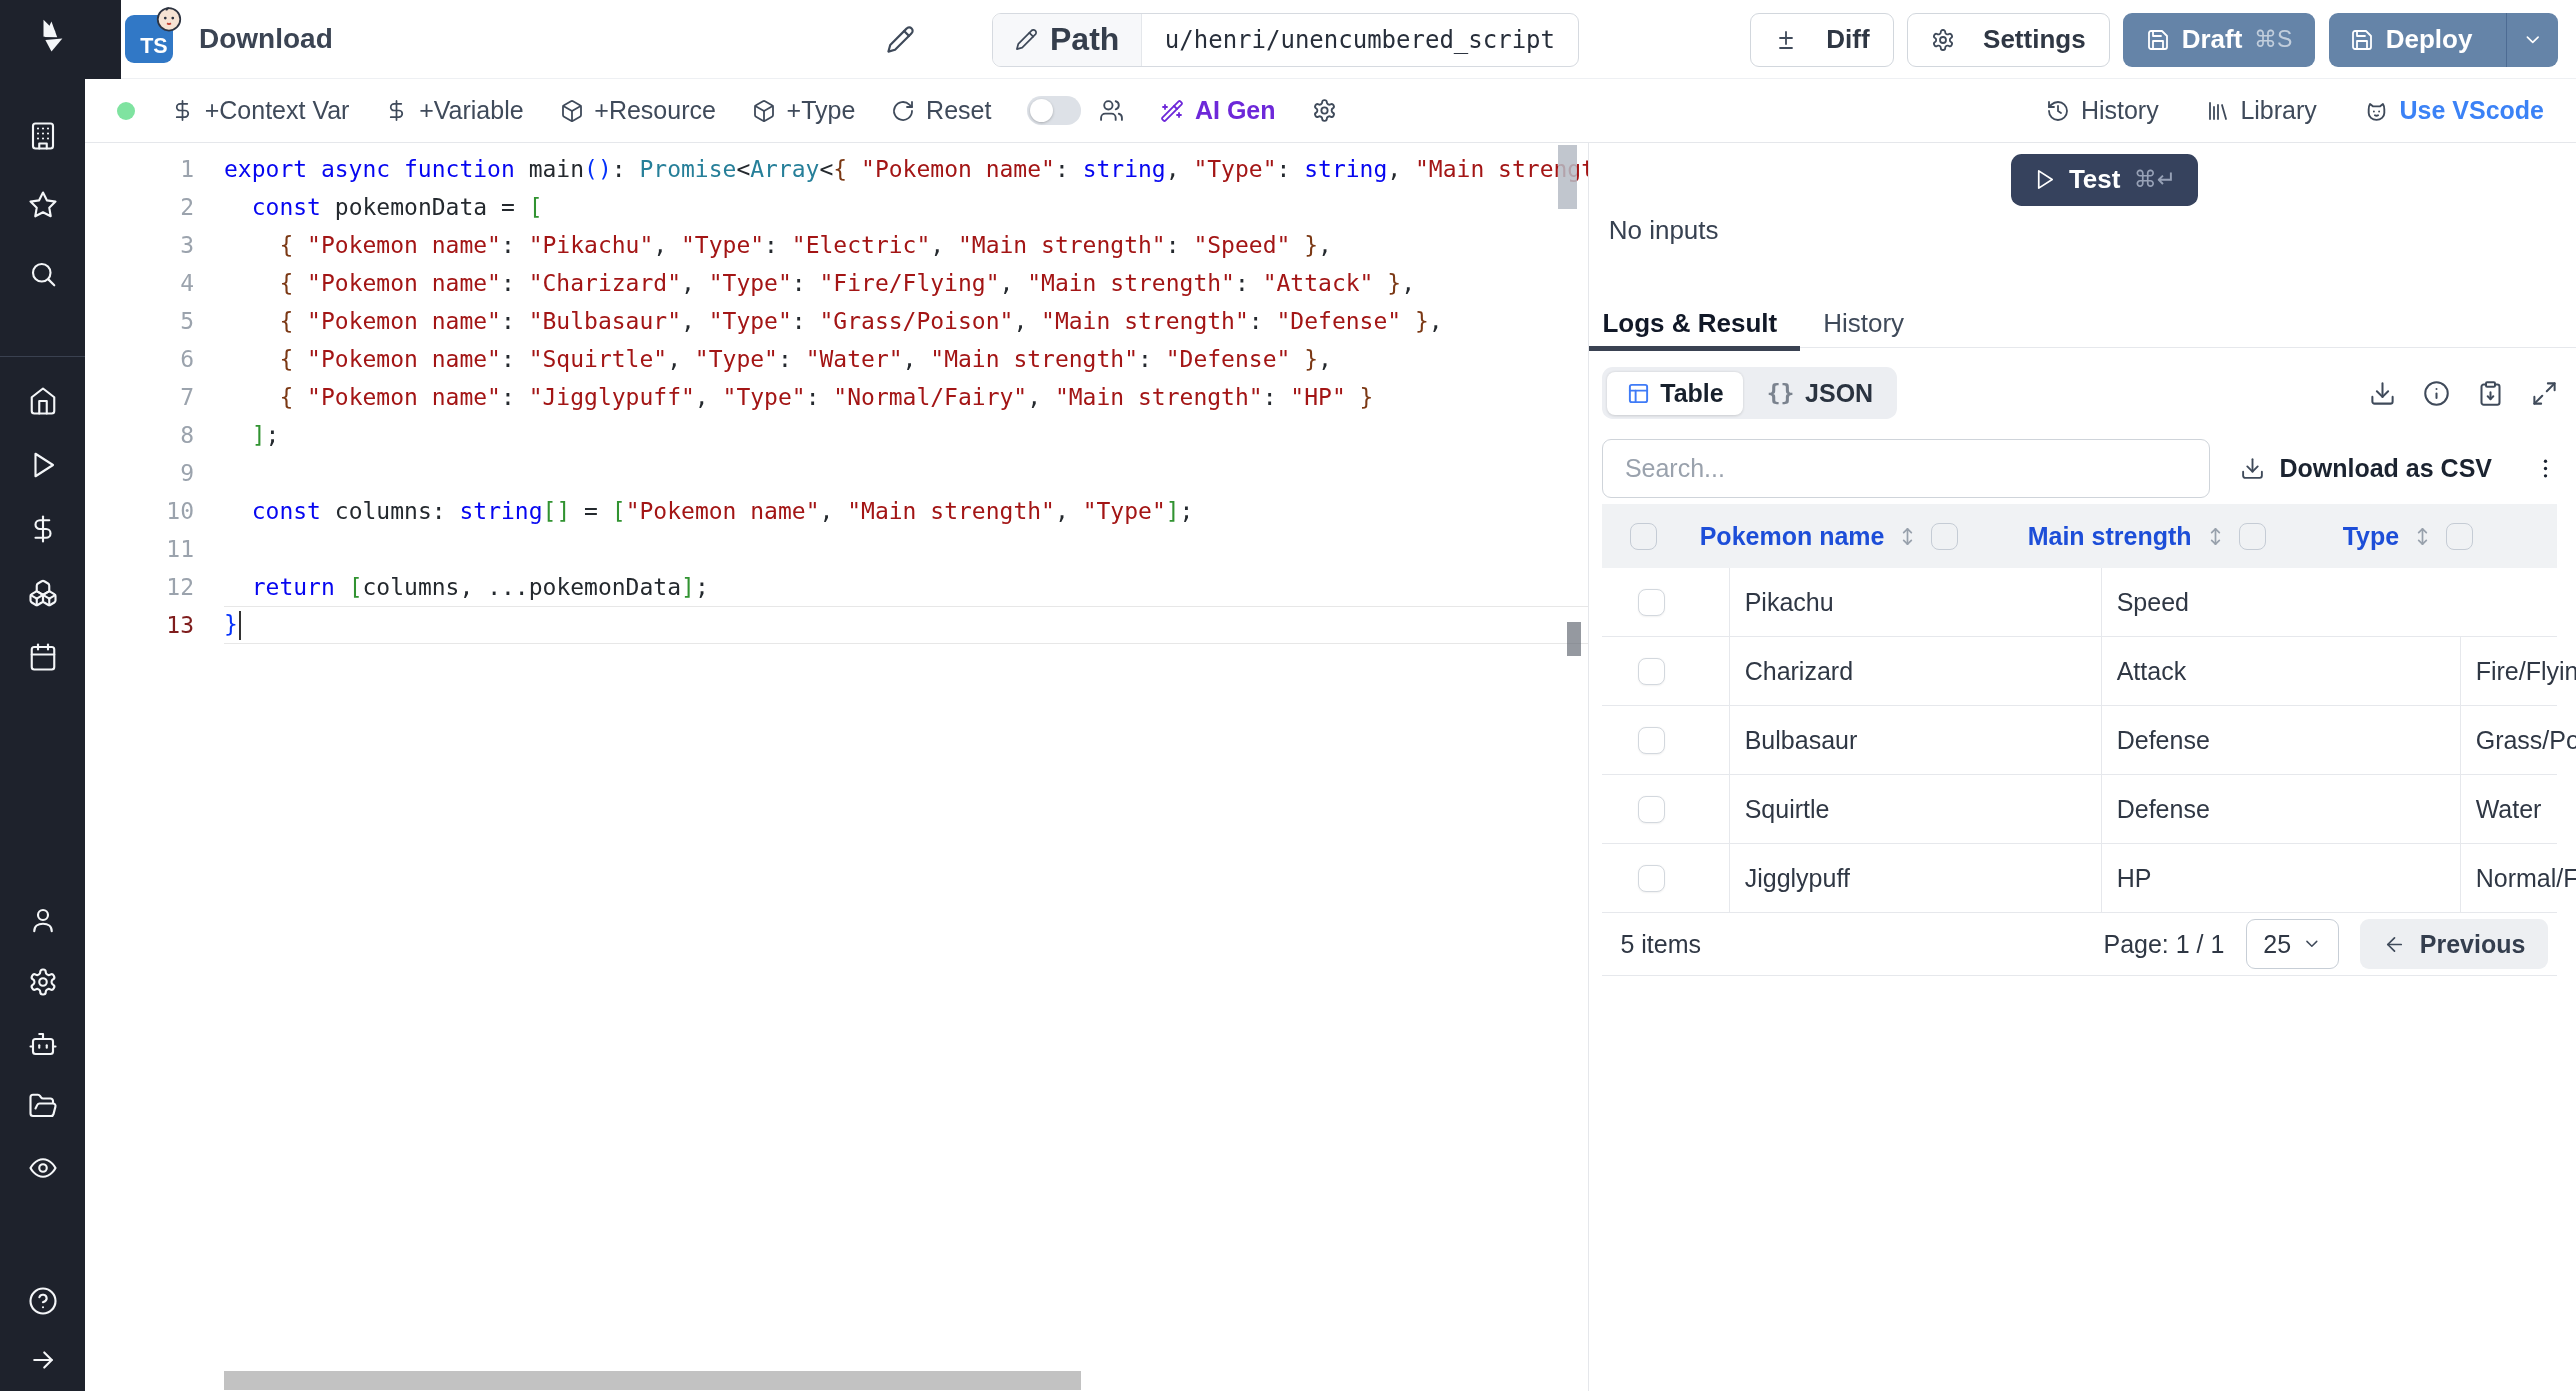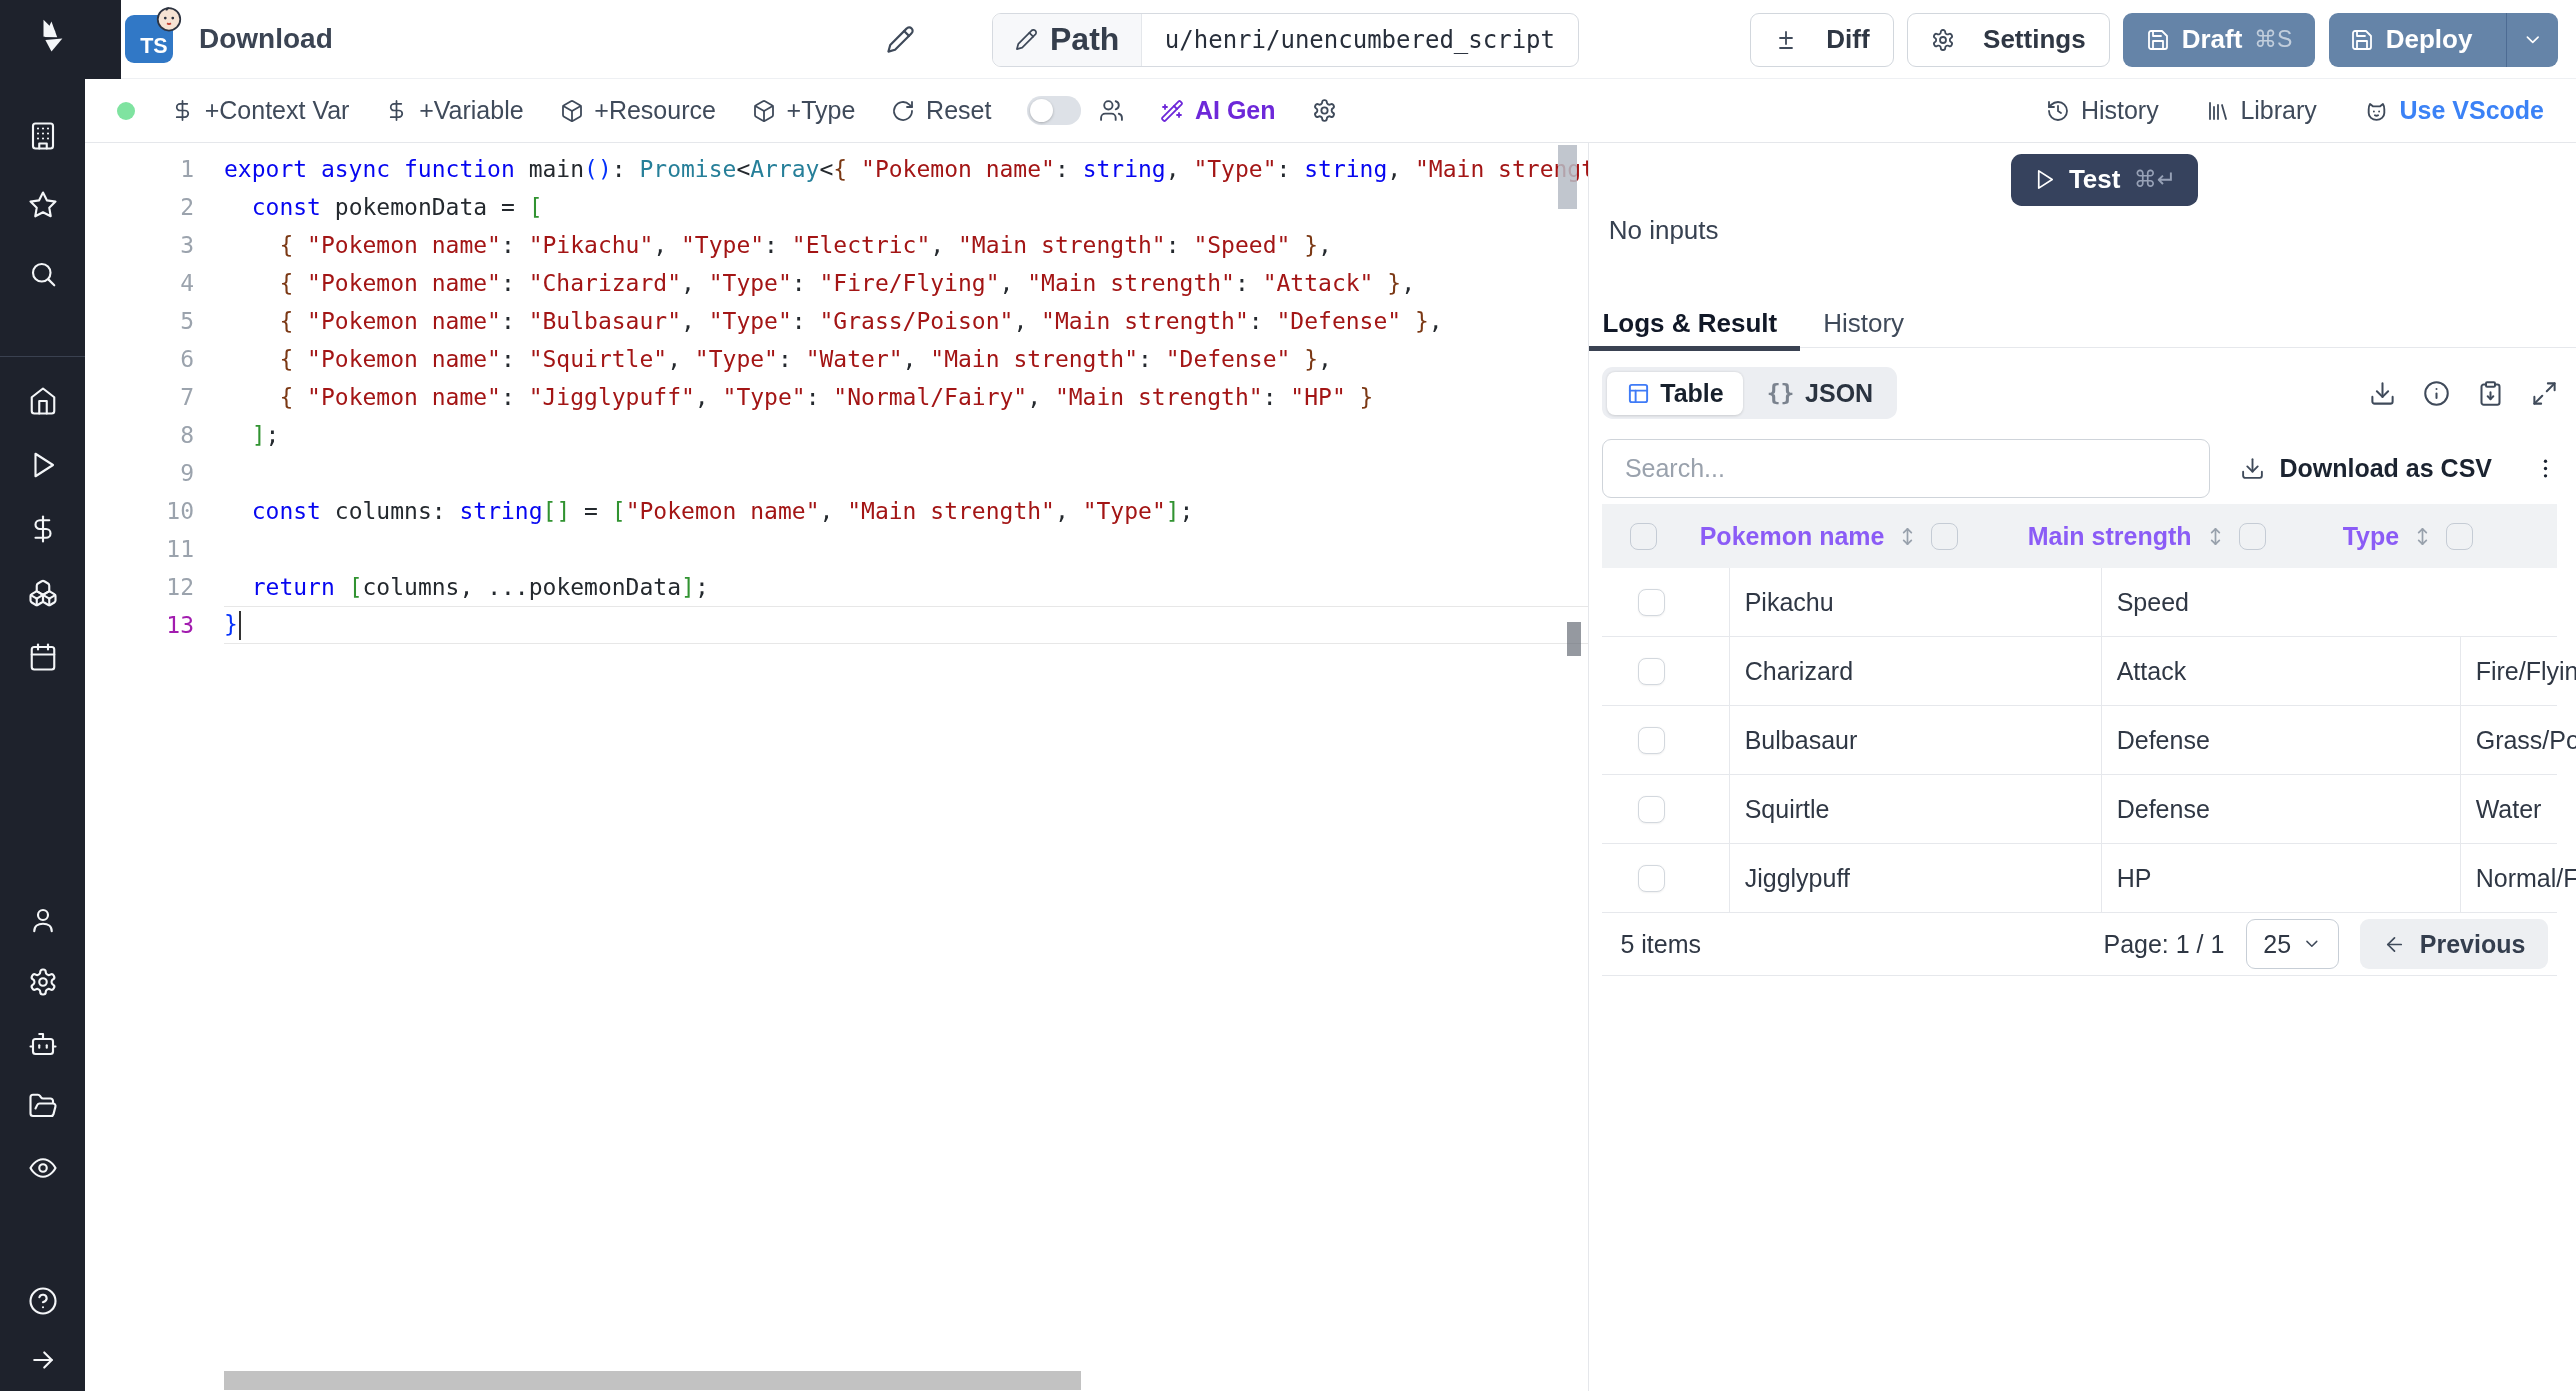--- a/index.html
+++ b/index.html
@@ -52,21 +52,21 @@
   .toggle .knob { position:absolute; left:2.7px; top:2.7px; width:23px; height:23px; border-radius:50%; background:#fff; box-shadow:0 0.9px 2.7px rgba(0,0,0,.25); }
   .ai-gen { color:#6d28d9; font-weight:600; }
   .ai-gen svg { stroke:#6d28d9; }
 
   
   .editor { position:absolute; left:85px; top:143px; width:1503px; bottom:0; background:#fff; overflow:hidden; }
   .code-wrap { display:flex; padding-top:7.2px; }
   .gutter { width:139px; flex:none; }
   .ln { height:38px; line-height:38px; text-align:right; padding-right:30px;
         font-family:"DejaVu Sans Mono", monospace; font-size:23px; color:#9ba3ad; }
-  .ln.active { color:#a21caf;padding-left:28px; }
+  .ln.active { color:#7f1d1d;padding-left:28px; }
   .code-col { flex:1; overflow:hidden; }
   .code-line { height:38px; line-height:38px; white-space:pre; font-family:"DejaVu Sans Mono", monospace; font-size:23px; }
   .code-line.active { border-top:1.8px solid #e7e7e7; border-bottom:1.8px solid #e7e7e7; height:38px; line-height:34px; }
   .kw{color:#0606f0} .type{color:#267f99} .str{color:#a31515} .b1{color:#0431fa} .b2{color:#319331} .b3{color:#7b3814} .plain{color:#24292e}
   .cursor { display:inline-block; width:2.7px; height:29px; background:#333; vertical-align:middle; margin-left:0.9px; }
   .v-thumb { position:absolute; right:10.7px; top:1.8px; width:19.7px; height:64px; background:#b6bcc6; opacity:.85; }
   .ruler-mark { position:absolute; right:7.2px; top:479px; width:14.3px; height:34px; background:#5c636d; opacity:.65; }
   .h-thumb { position:absolute; left:139px; bottom:1.8px; width:857px; height:19.7px; background:#c2c2c2; }
 
   
@@ -90,21 +90,21 @@
   .mini-icons svg { cursor:pointer; }
   .search-row { position:absolute; left:13.4px; right:18px; top:296px; height:59px; display:flex; align-items:center; }
   .search-input { width:608px; height:59px; border:0.9px solid #cfd4da; border-radius:9px; padding:0 21.5px;
                   font-size:25px; color:#2f3744; font-family:"Liberation Sans", sans-serif; outline:none; }
   .search-input::placeholder { color:#9aa2ad; }
   .csv { margin-left:auto; display:flex; align-items:center; gap:14.3px; font-size:25px; font-weight:600; color:#1b2330; cursor:pointer; }
   .kebab { margin-left:41px; cursor:pointer; }
 
   .rtable { position:absolute; left:13.4px; top:361px; width:955px; }
   .thead { display:flex; align-items:center; height:64px; background:#f0f2f4; }
-  .th { display:flex; align-items:center; gap:12px; font-size:25px; font-weight:600; color:#8b5cf6; padding-left:14.3px; }
+  .th { display:flex; align-items:center; gap:12px; font-size:25px; font-weight:600; color:#1d4ed8; padding-left:14.3px; }
   .col0 { width:83px; flex:none; display:flex; justify-content:center; padding-left:0; }
   .col1 { width:328px; flex:none; } .col2 { width:315px; flex:none; } .col3 { width:229px; flex:none; }
   .cbx { width:27px; height:27px; border:1.8px solid #c5ccd5; border-radius:8px; background:transparent; cursor:pointer; }
   .row .cbx { border-color:#d3d8de; background:#fff; box-shadow:0 0.9px 1.8px rgba(0,0,0,.06); }
   .row { display:flex; align-items:stretch; height:69px; border-bottom:0.9px solid #e6e8ec;gap:44px; }
   .td { display:flex; align-items:center; font-size:25px; color:#2f3744; padding-left:14.3px; }
   .row .col1, .row .col2, .row .col3 { border-left:0.9px solid #e6e8ec; }
   .row .col0 { display:flex; align-items:center; justify-content:center; }
   .tfoot { display:flex; align-items:center; height:63px; border-bottom:0.9px solid #e6e8ec; padding:0 9px 0 18px; }
   .tfoot .items { font-size:25px; color:#2f3744; }

